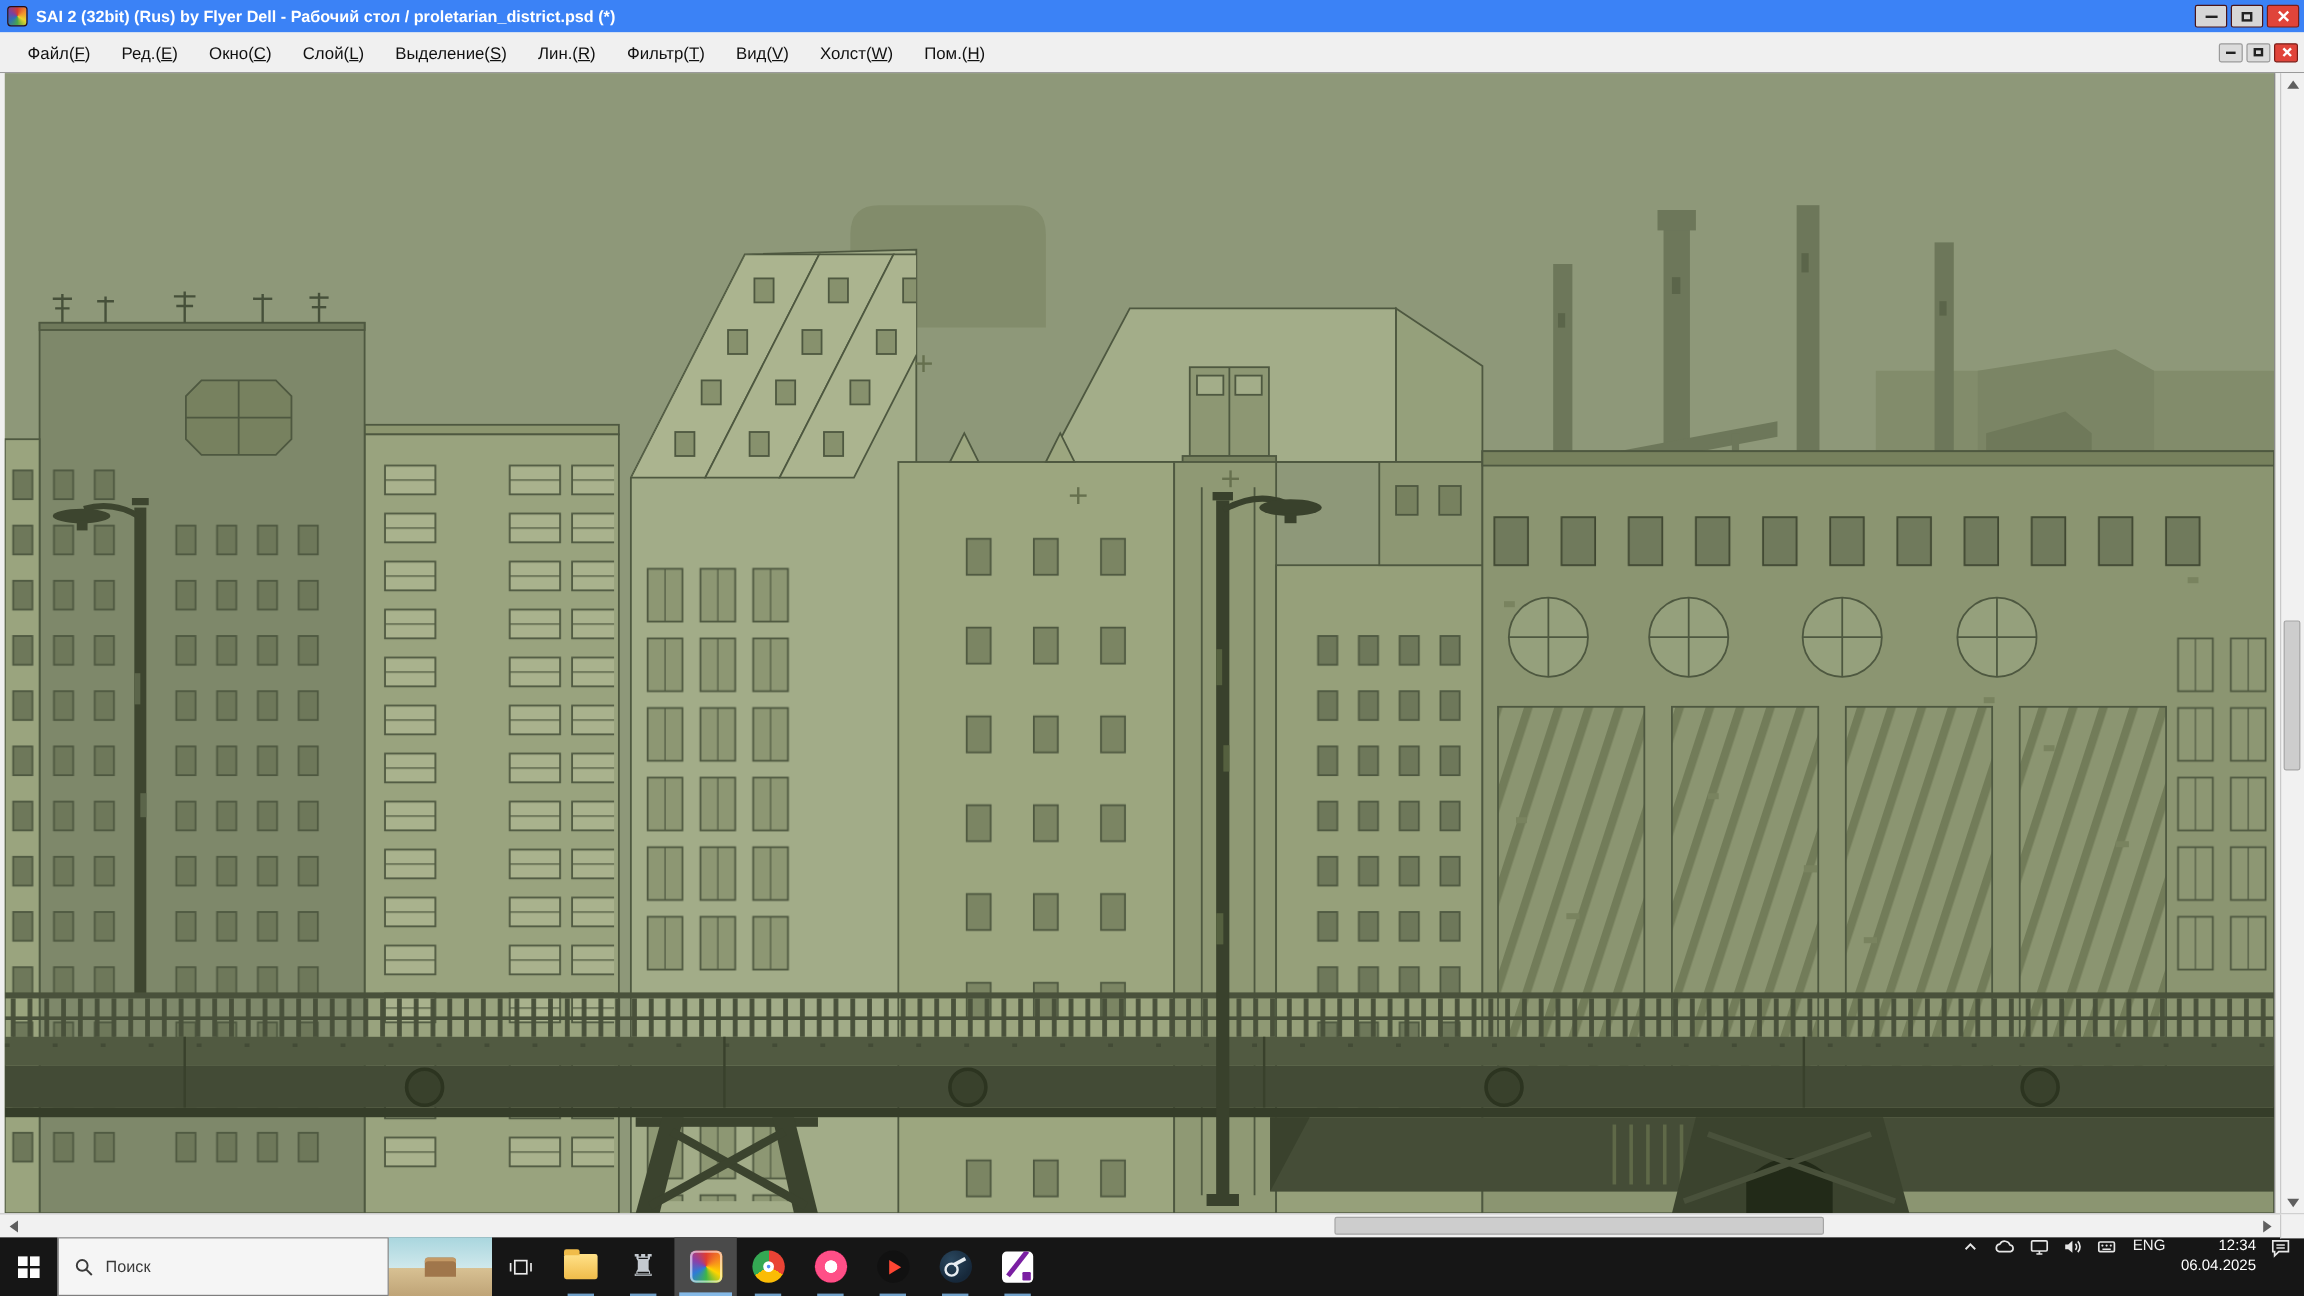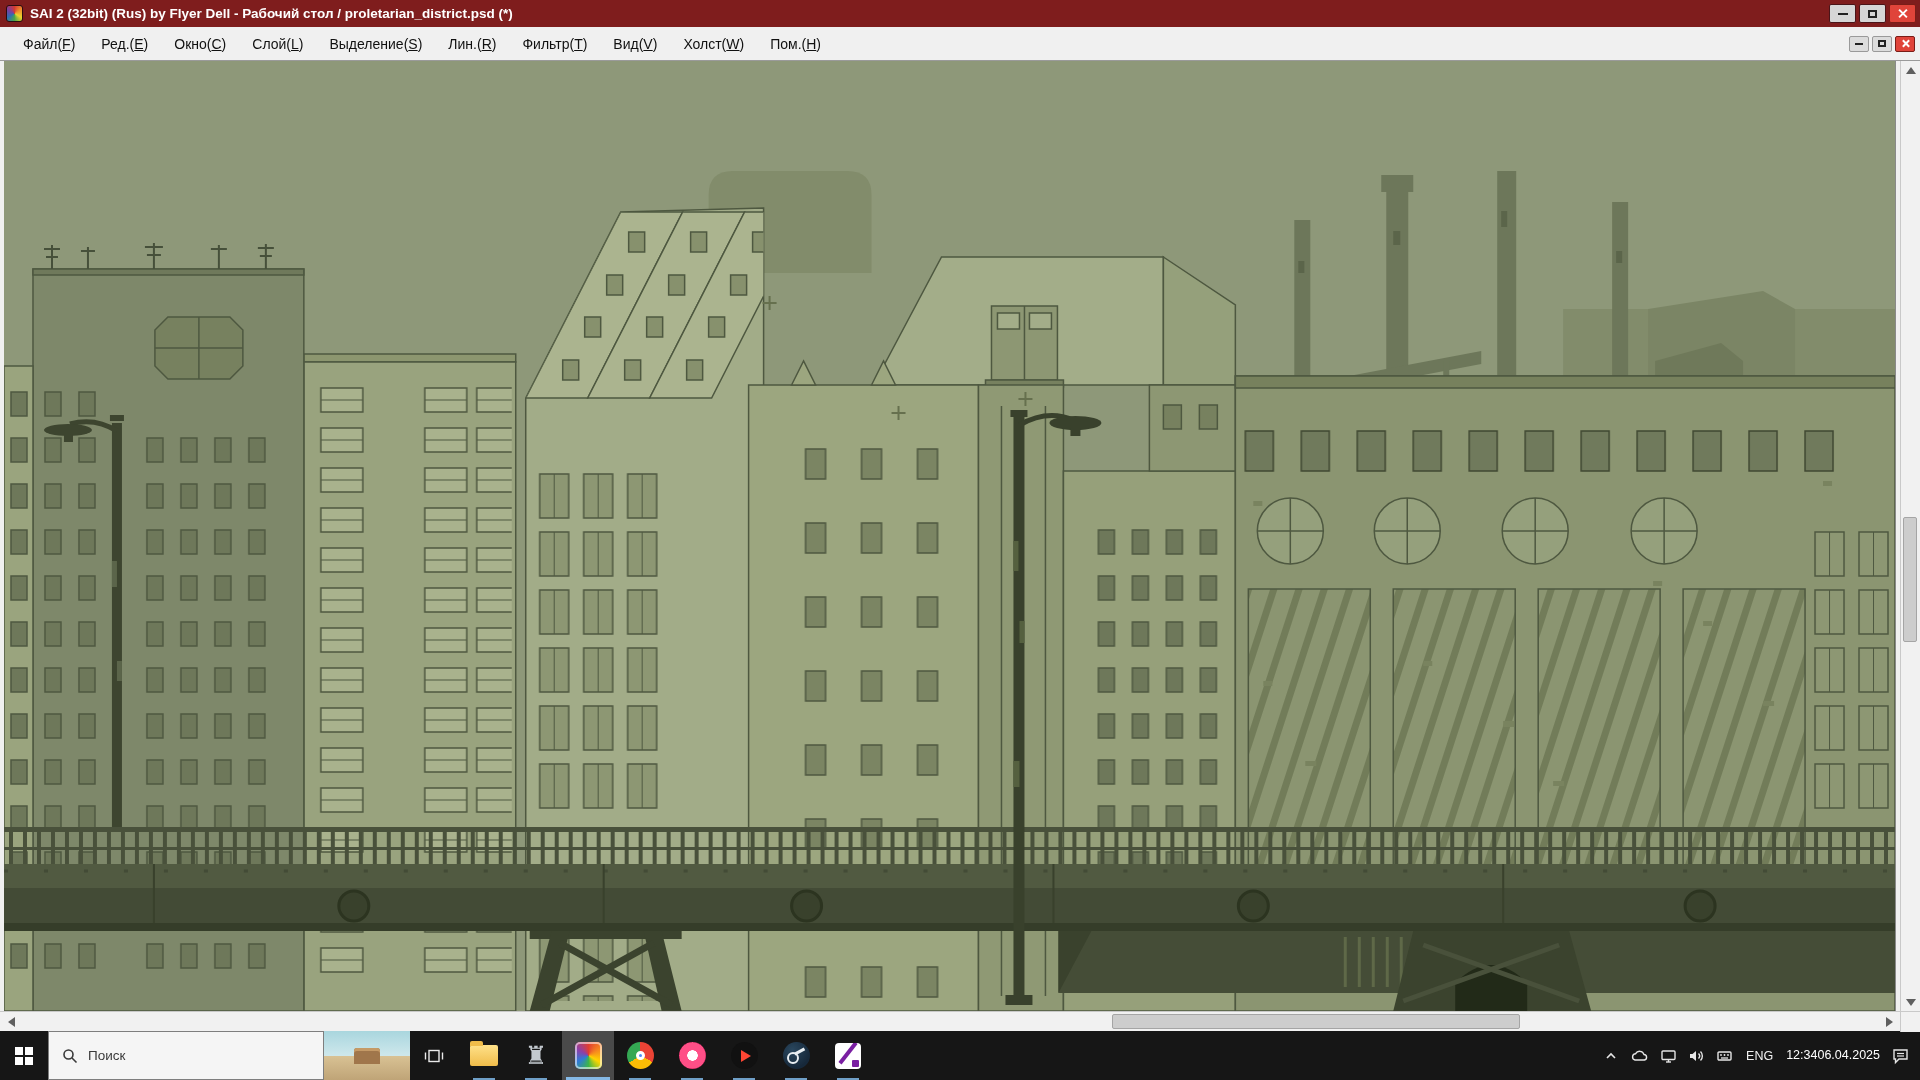--- a/index.html
+++ b/index.html
@@ -1,20 +1,20 @@
 <!DOCTYPE html>
 <html><head>
 <meta charset="utf-8">
 <style>
   html,body{margin:0;padding:0;background:#000;}
   *{box-sizing:border-box;}
   .screen{width:1920px;height:1080px;position:relative;font-family:"Liberation Sans",sans-serif;overflow:hidden;background:#f0f0f0;}
 
   
-  .titlebar{height:27px;background:#7f1d1d;display:flex;align-items:center;padding-left:6px;gap:7px;}
+  .titlebar{height:27px;background:#3b82f6;display:flex;align-items:center;padding-left:6px;gap:7px;}
   .app-icon{width:17px;height:17px;border-radius:3px;border:1px solid #2a0d10;
     background:conic-gradient(#d43a32,#f0902d,#ead42c,#4aa649,#2f6fb4,#7b3fa0,#d43a32);}
   .title-text{color:#fff;font-weight:bold;font-size:13.5px;white-space:nowrap;}
   .win-controls{margin-left:auto;display:flex;gap:3px;padding-right:4px;}
   .wbtn{width:27px;height:19px;display:flex;align-items:center;justify-content:center;border:1px solid #4a1418;border-radius:2px;background:#d6d6d6;cursor:default;}
   .wbtn.close{background:#e0443a;border-color:#7a1d17;}
   .bar{width:10px;height:2px;background:#222;}
   .boxg{width:9px;height:8px;border:2px solid #222;}
   .xg{position:relative;width:11px;height:11px;}
   .xg::before,.xg::after{content:"";position:absolute;left:5px;top:0;width:2px;height:11px;background:#fff;}
@@ -77,24 +77,24 @@
   .ic-pink{width:27px;height:27px;border-radius:50%;background:radial-gradient(circle at 50% 50%,#ffffff 0 5px,#ff4f87 5.5px 13px,#e73570 13px);}
   .ic-ym{width:27px;height:27px;border-radius:50%;background:#111;display:flex;align-items:center;justify-content:center;}
   .ym-tri{width:0;height:0;border-left:10px solid #ff4633;border-top:6px solid transparent;border-bottom:6px solid transparent;margin-left:3px;}
   .ic-steam{width:27px;height:27px;border-radius:50%;background:radial-gradient(circle at 35% 30%,#2a475e,#16283a 70%);position:relative;}
   .ic-steam::before{content:"";position:absolute;left:4px;bottom:5px;width:8px;height:8px;border:2px solid #e9eef2;border-radius:50%;}
   .ic-steam::after{content:"";position:absolute;left:11px;top:8px;width:11px;height:2.5px;background:#e9eef2;transform:rotate(-28deg);}
   .ic-journal{width:26px;height:26px;background:#fff;border-radius:4px;position:relative;overflow:hidden;}
   .ic-journal::before{content:"";position:absolute;left:11px;top:-3px;width:4px;height:26px;background:#7a1fa2;transform:rotate(38deg);}
   .ic-journal::after{content:"";position:absolute;right:2px;bottom:2px;width:7px;height:7px;background:#7a1fa2;border-radius:1px;}
 
-  .tray{margin-left:auto;display:flex;align-items:center;gap:11px;padding:0 10px;font-size:12px;}
+  .tray{margin-left:auto;display:flex;align-items:flex-start;gap:11px;padding:0 10px;font-size:12px;}
   .tray svg{display:block;}
   .tray-lang{font-size:12.5px;color:#f2f2f2;padding:0 2px;}
-  .tray-clock{display:flex;flex-direction:row;align-items:flex-end;line-height:1.25;color:#fff;font-size:12.5px;}
+  .tray-clock{display:flex;flex-direction:column;align-items:flex-end;line-height:1.25;color:#fff;font-size:12.5px;}
 </style>
 </head>
 <body>
 
 <div class="screen">
 
   <div class="titlebar">
     <div class="app-icon"></div>
     <div class="title-text">SAI 2 (32bit) (Rus) by Flyer Dell - Рабочий стол / proletarian_district.psd (*)</div>
     <div class="win-controls">

